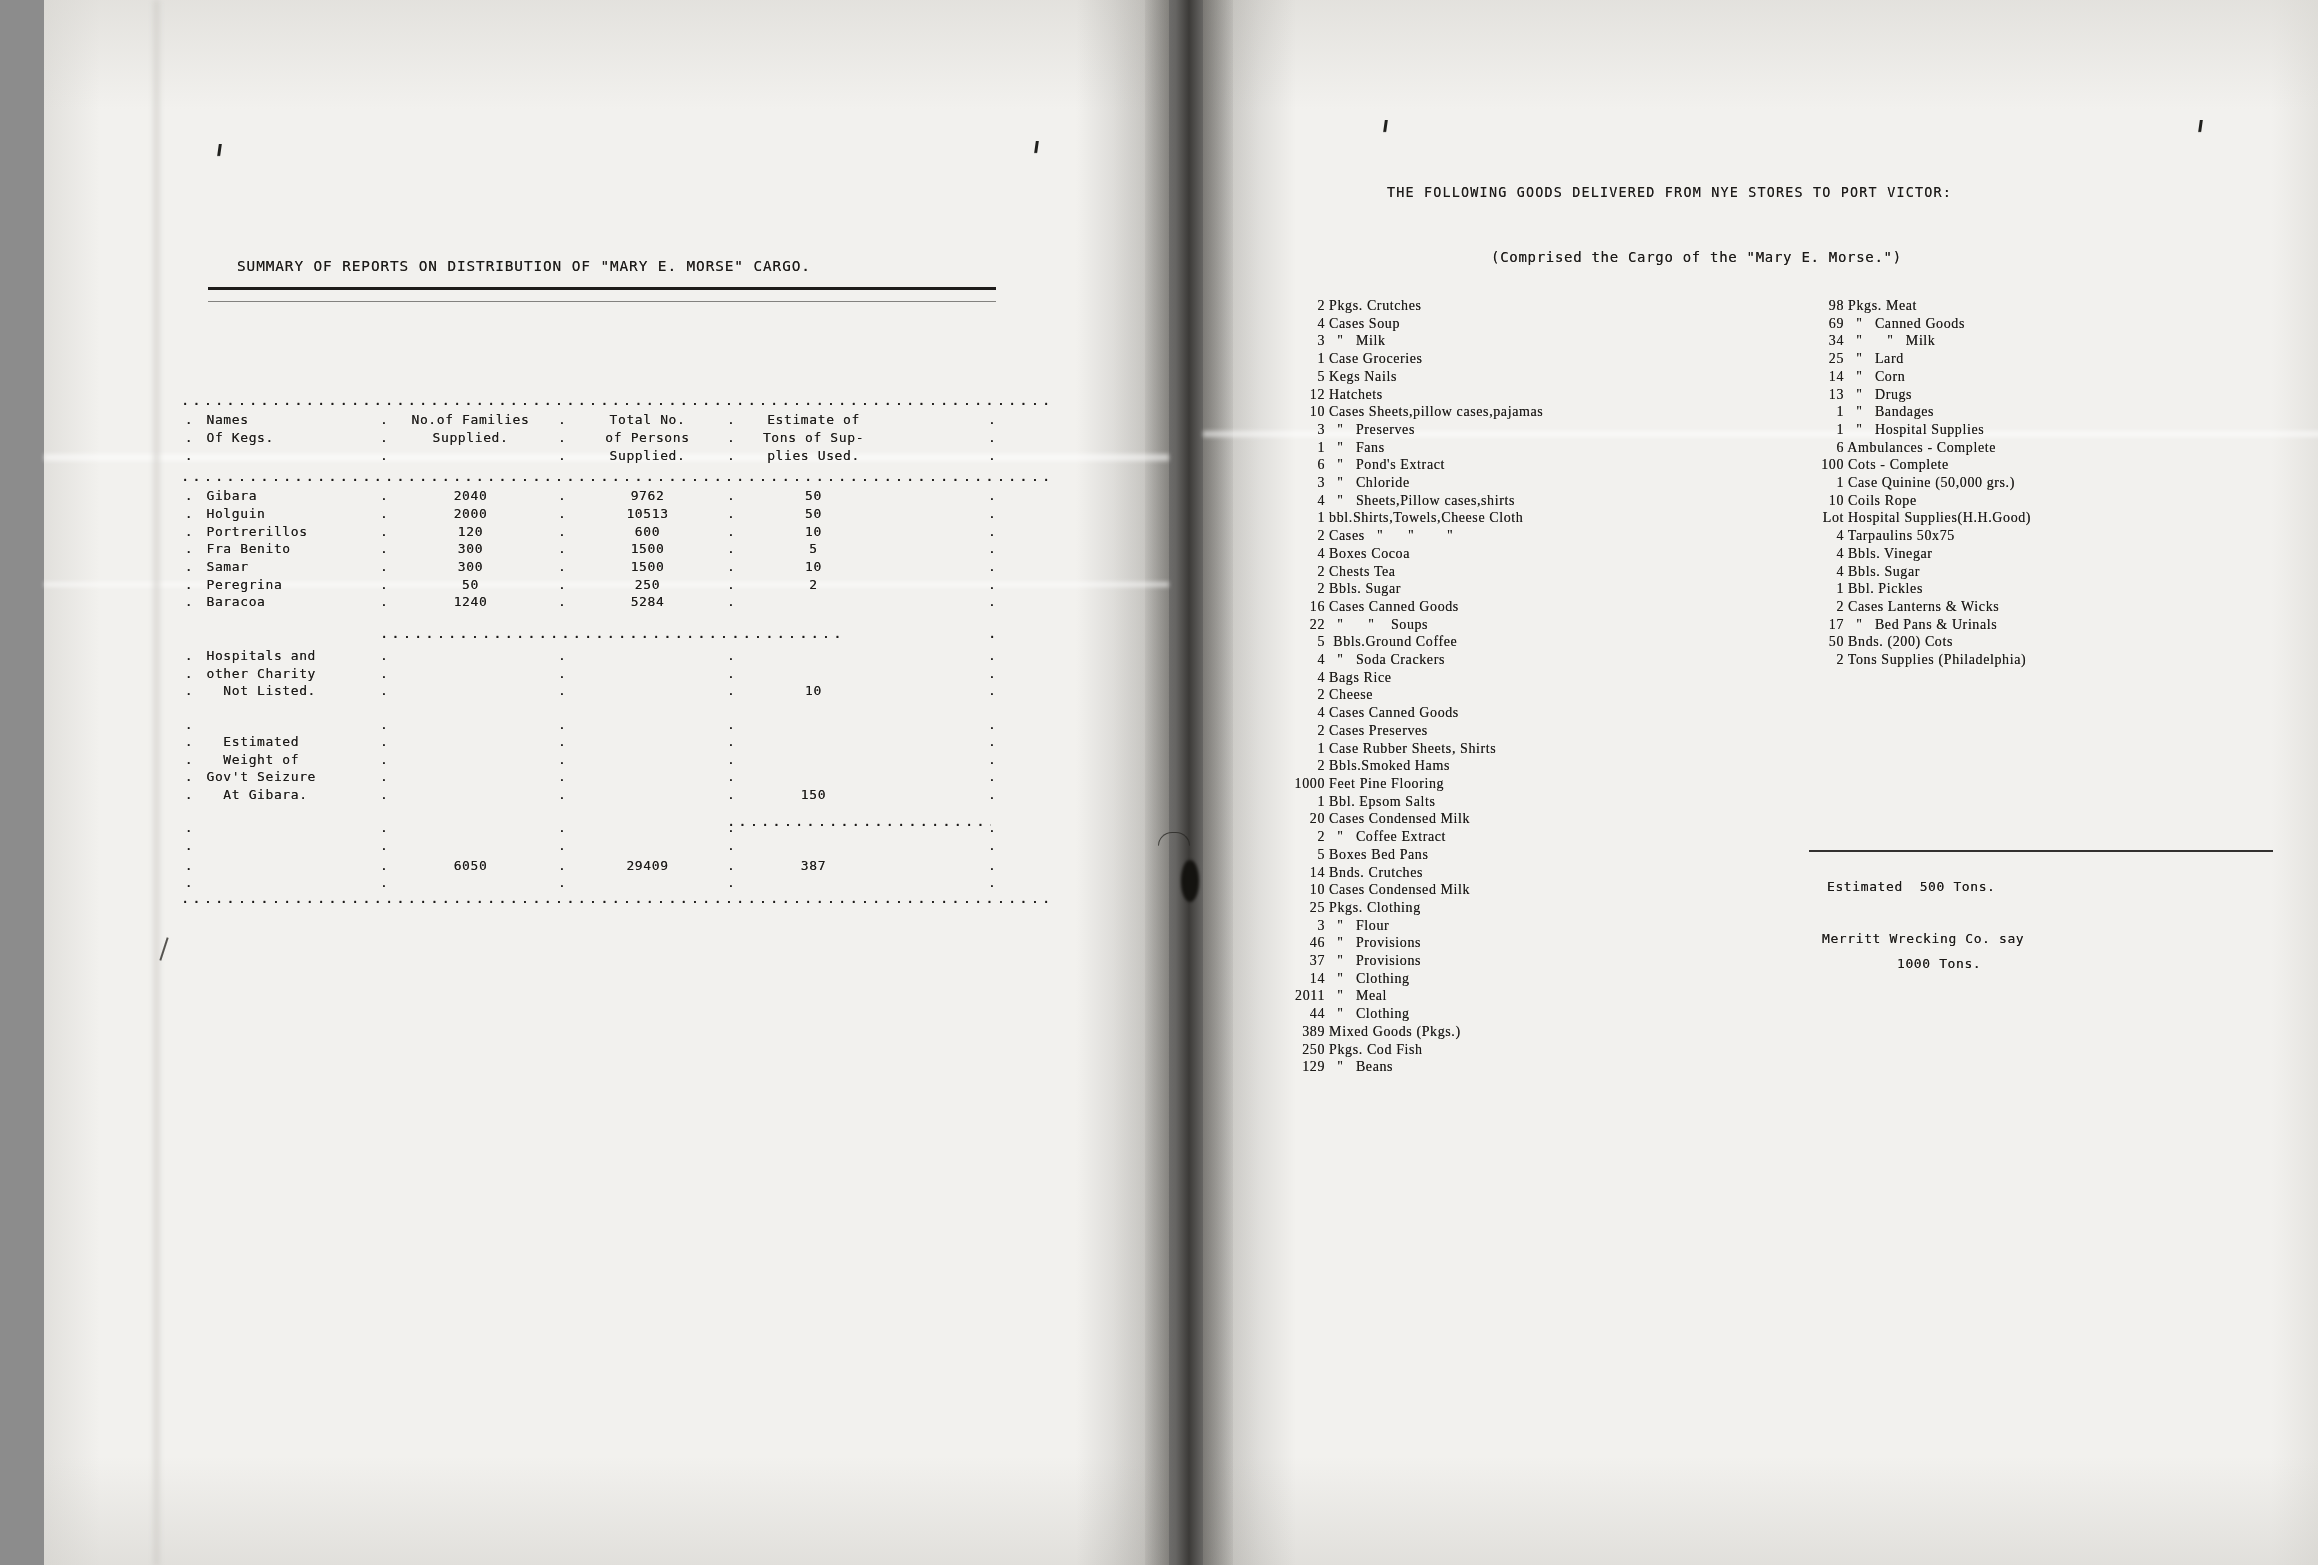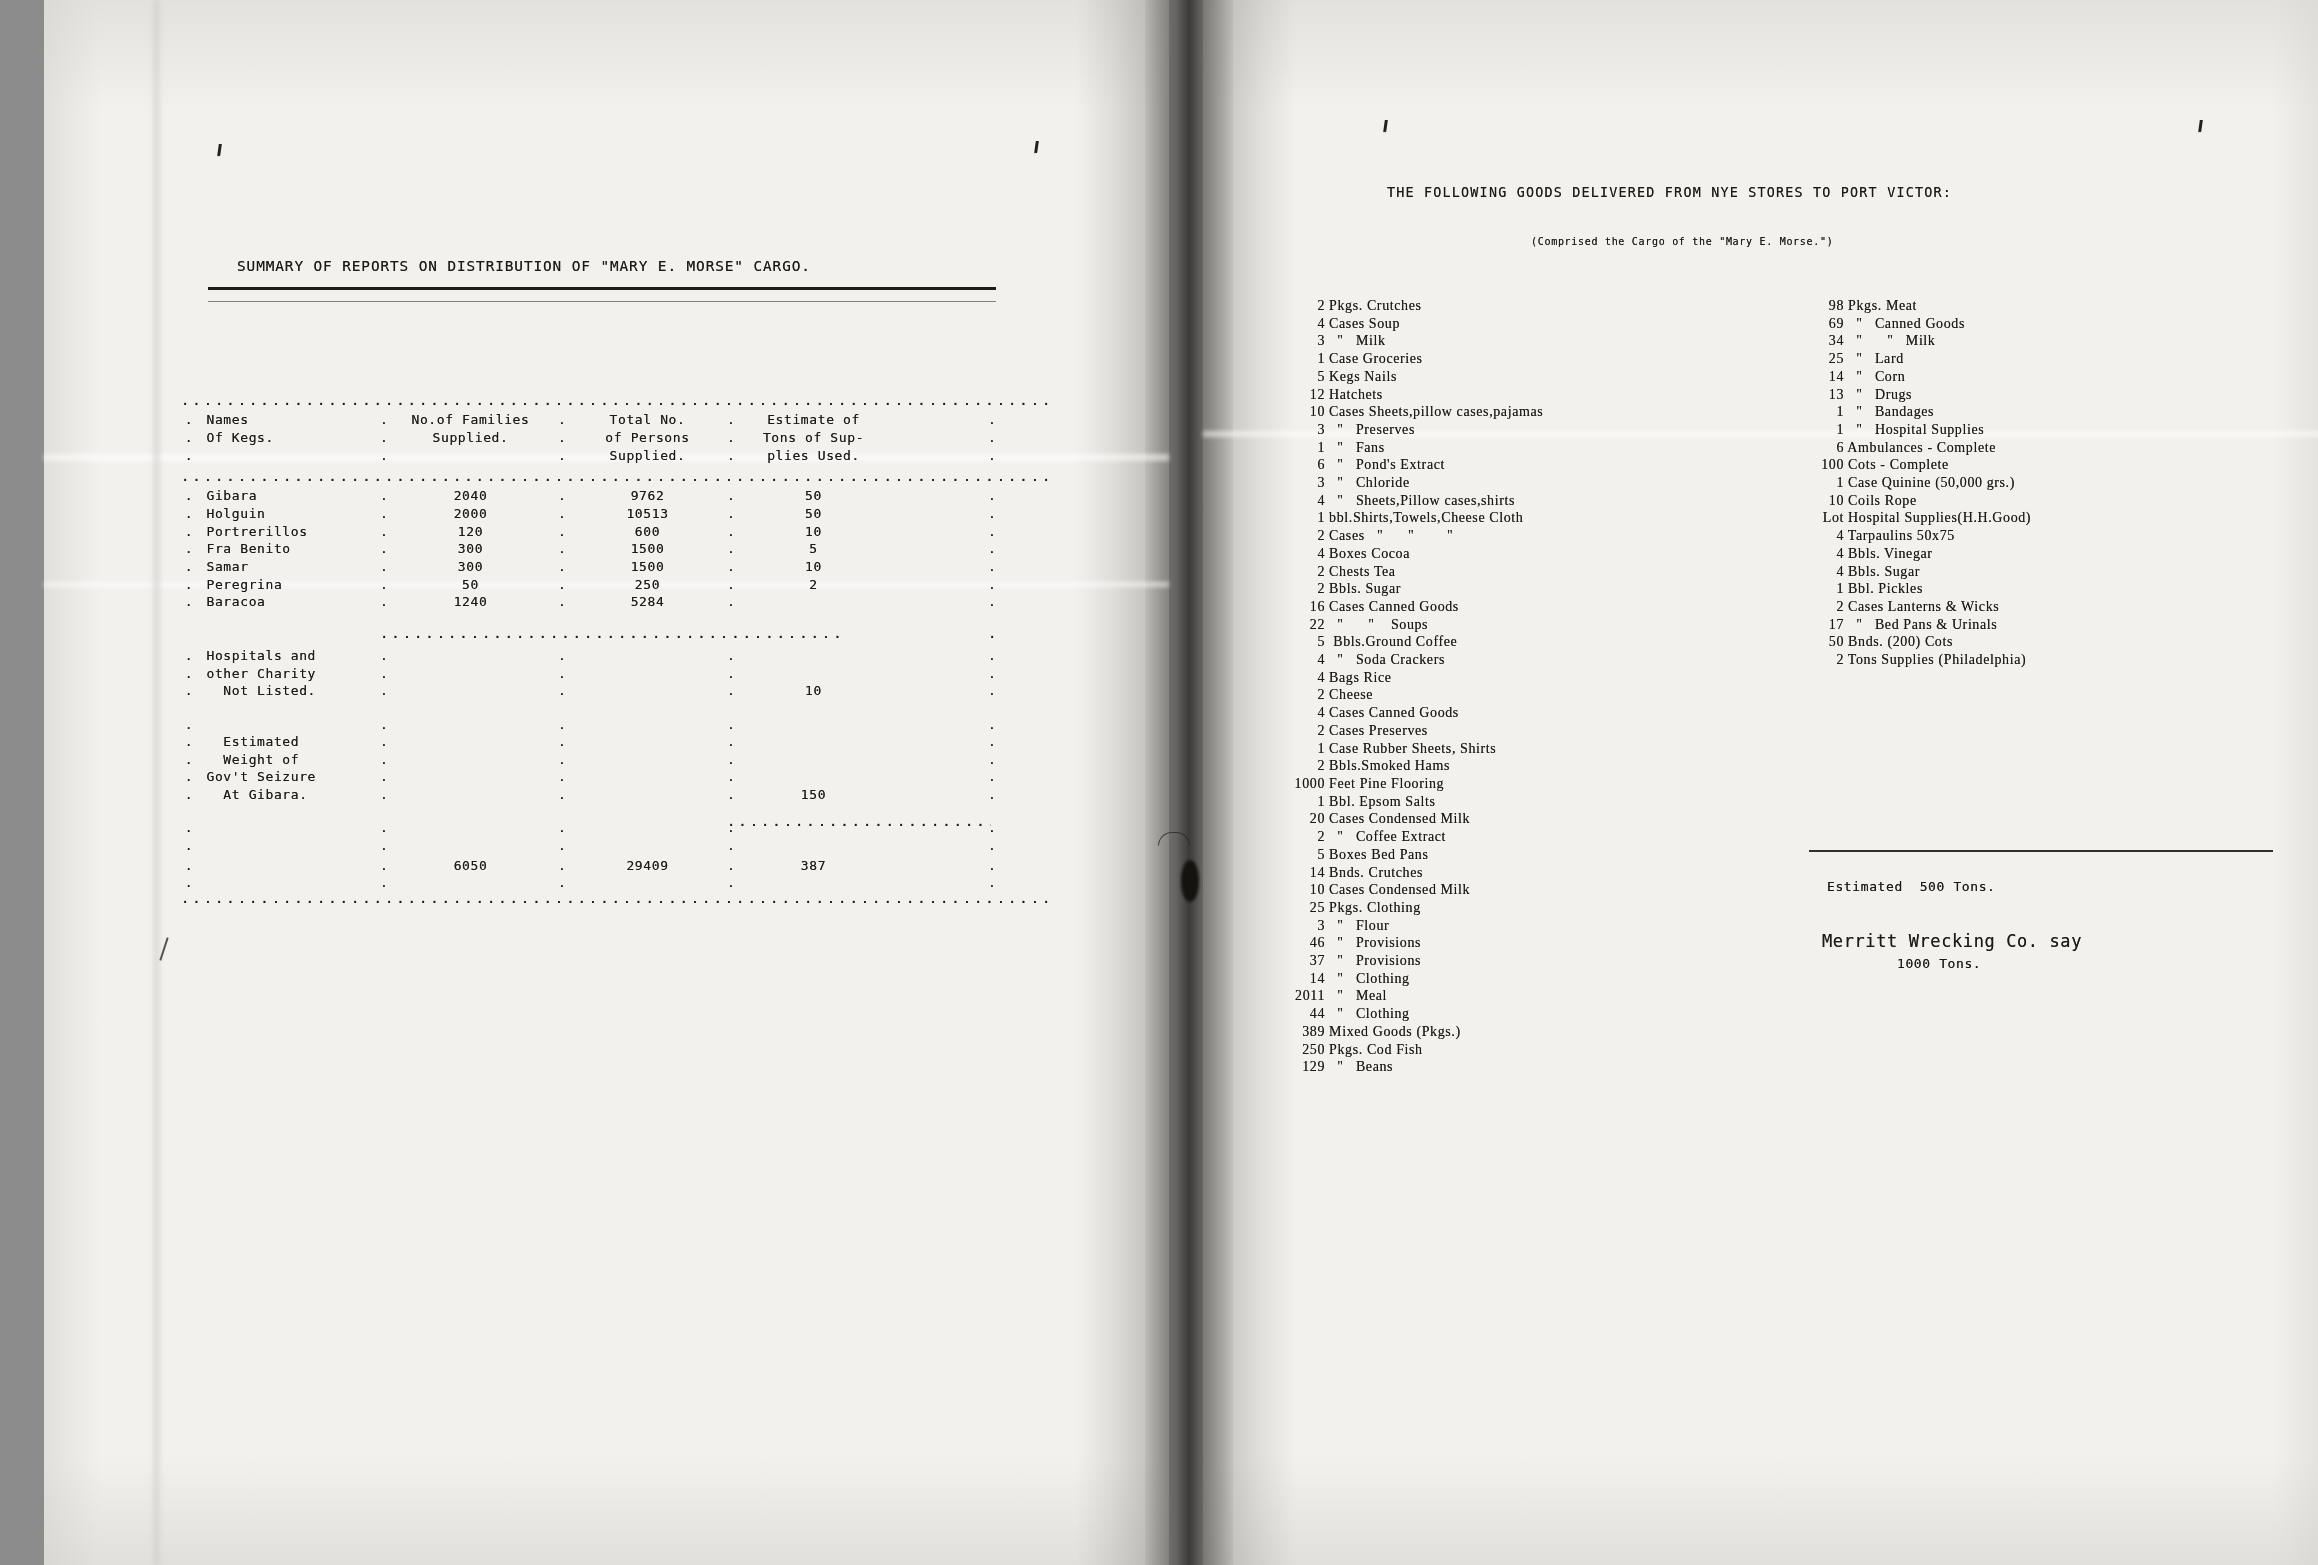--- a/index.html
+++ b/index.html
@@ -178,24 +178,23 @@
   
   #r-head1 {
     left: 1387px;
     top: 185px;
     font-size: 13.4px;
     letter-spacing: 1.2px;
     text-align: right;
   }
   #r-head2 {
     left: 1491px;
-    top: 236px;
-    font-size: 10px;
+    top: 249px;
+    font-size: 14px;
     letter-spacing: 0.7px;
-    margin-left: 40px;
   }
   .cargo-col {
     position: absolute;
     font-family: Liberation Serif, serif;
     color: #1c1a18;
     font-size: 14px;
     line-height: 17.7px;
     letter-spacing: 0.6px;
     white-space: pre;
     text-shadow: 0 0 0.6px rgba(40,38,35,.7);
@@ -209,21 +208,21 @@
     position: absolute;
     left: 1809px;
     top: 850px;
     width: 464px;
     height: 2.3px;
     background: #1f1d1b;
     filter: blur(0.4px);
     opacity: .9;
   }
   #r-foot1 { left: 1827px; top: 879px; font-size: 13px; letter-spacing: 0.6px; }
-  #r-foot2 { left: 1822px; top: 931px; font-size: 17px; letter-spacing: 0.6px; }
+  #r-foot2 { left: 1822px; top: 931px; font-size: 13px; letter-spacing: 0.6px; }
   #r-foot3 { left: 1897px; top: 956px; font-size: 13px; letter-spacing: 0.6px; }
 
   
   #pencil-mark {
     position: absolute;
     left: 163px;
     top: 937px;
     width: 1.9px;
     height: 24px;
     background: #3a3834;

